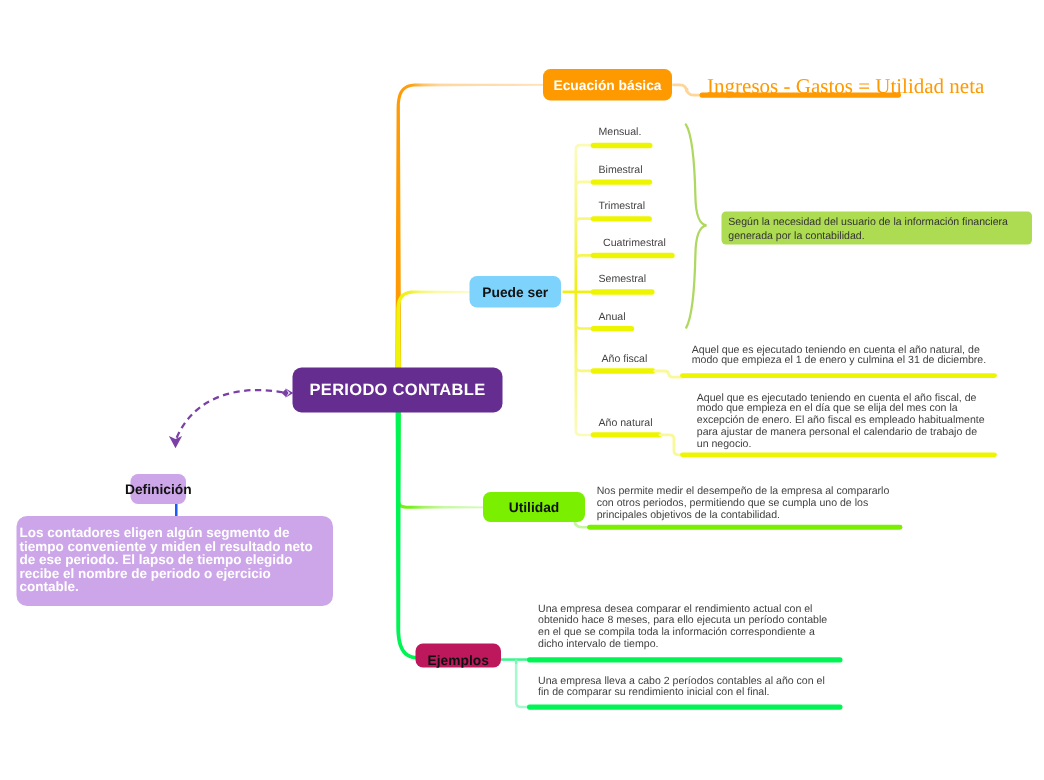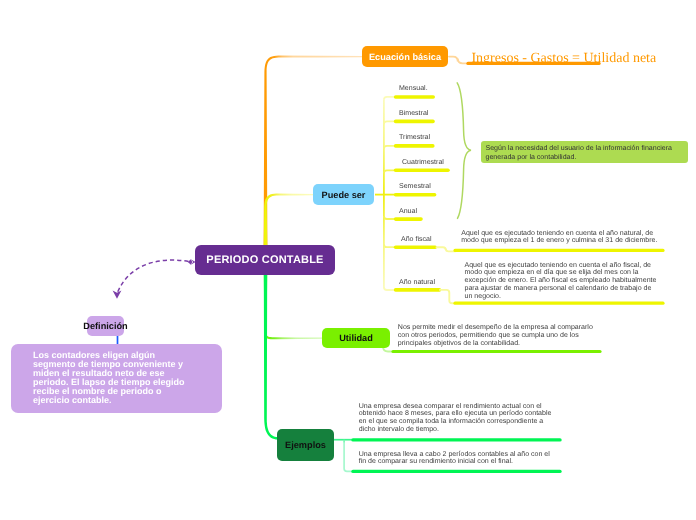--- a/index.html
+++ b/index.html
@@ -13,21 +13,21 @@
   .central{background:#662D91;color:#ffffff;font-weight:bold;font-size:11px;
            letter-spacing:.2px;border-radius:6px;}
   .topic{font-weight:bold;font-size:9.2px;}
   .leaflabel{position:absolute;font-size:7.05px;color:#434343;white-space:nowrap;z-index:5;}
   .notebox{position:absolute;font-size:7.05px;color:#414141;line-height:7.8px;z-index:5;}
   .greenbox{position:absolute;background:#ADDB51;border-radius:3px;
             font-size:7.05px;color:#333333;line-height:8.4px;padding:4px 5px;
             box-sizing:border-box;z-index:5;}
   .purplebox{position:absolute;background:#CCA6E9;border-radius:7px;
              color:#ffffff;font-weight:bold;font-size:9px;line-height:9.05px;
-             padding:7px 22px 8px;box-sizing:border-box;z-index:5;}
+             padding:7px 2px 8px;box-sizing:border-box;z-index:5;}
   .formula{position:absolute;font-family:"Liberation Serif",serif;font-size:14px;
            color:#FF9900;white-space:nowrap;z-index:5;}
 </style>
 </head>
 <body>
 
 <div id="stage">
 
   <svg id="links" viewBox="0 0 696 520">
     <defs>
@@ -173,21 +173,21 @@
   <div class="formula" style="left:471.4px;top:50.5px;">Ingresos - Gastos = Utilidad neta</div>
 
   <div class="node topic" style="left:313px;top:184px;width:61px;height:21px;background:#7dd3fc;color:#111;">
     <span>Puede ser</span>
   </div>
 
   <div class="node topic" style="left:322px;top:328px;width:68px;height:20px;background:#7AF000;color:#111;">
     <span>Utilidad</span>
   </div>
 
-  <div class="node topic" style="left:277px;top:429px;width:57px;height:32px;background:#15803d;color:#111;">
+  <div class="node topic" style="left:277px;top:429px;width:57px;height:16px;background:#be185d;color:#111;align-items:flex-end;">
     <span>Ejemplos</span>
   </div>
 
   <div class="node topic" style="left:87px;top:297px;width:37px;height:20px;background:#CCA6E9;color:#111;margin-top:19px;">
     <span>Definición</span>
   </div>
 
   <div class="purplebox" style="left:11px;top:344px;width:211px;">Los contadores eligen algún segmento de tiempo conveniente y miden el resultado neto de ese periodo. El lapso de tiempo elegido recibe el nombre de periodo o ejercicio contable.</div>
 
   <div class="greenbox" style="left:480.5px;top:141.3px;width:207px;height:21.6px;">Según la necesidad del usuario de la información financiera generada por la contabilidad.</div>

